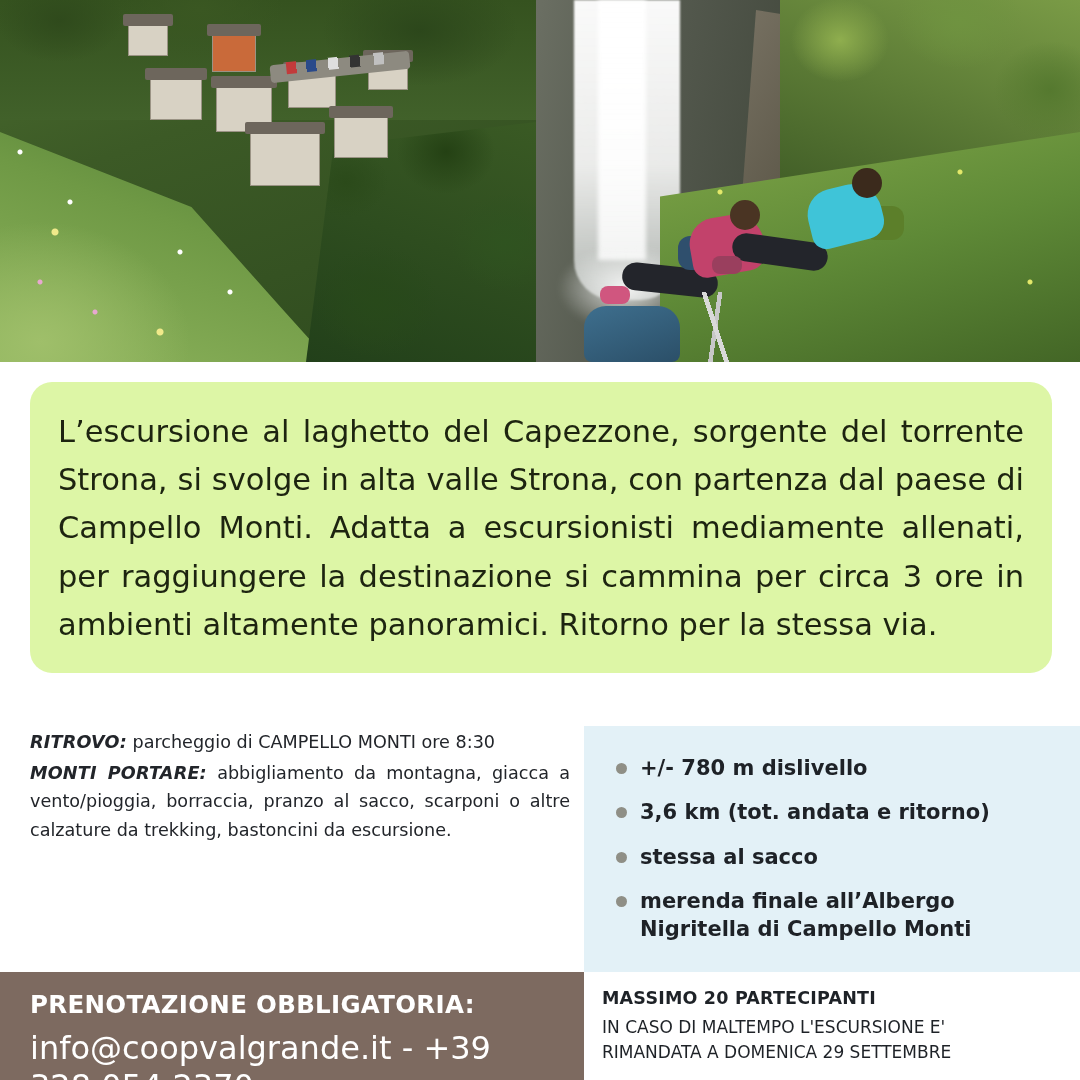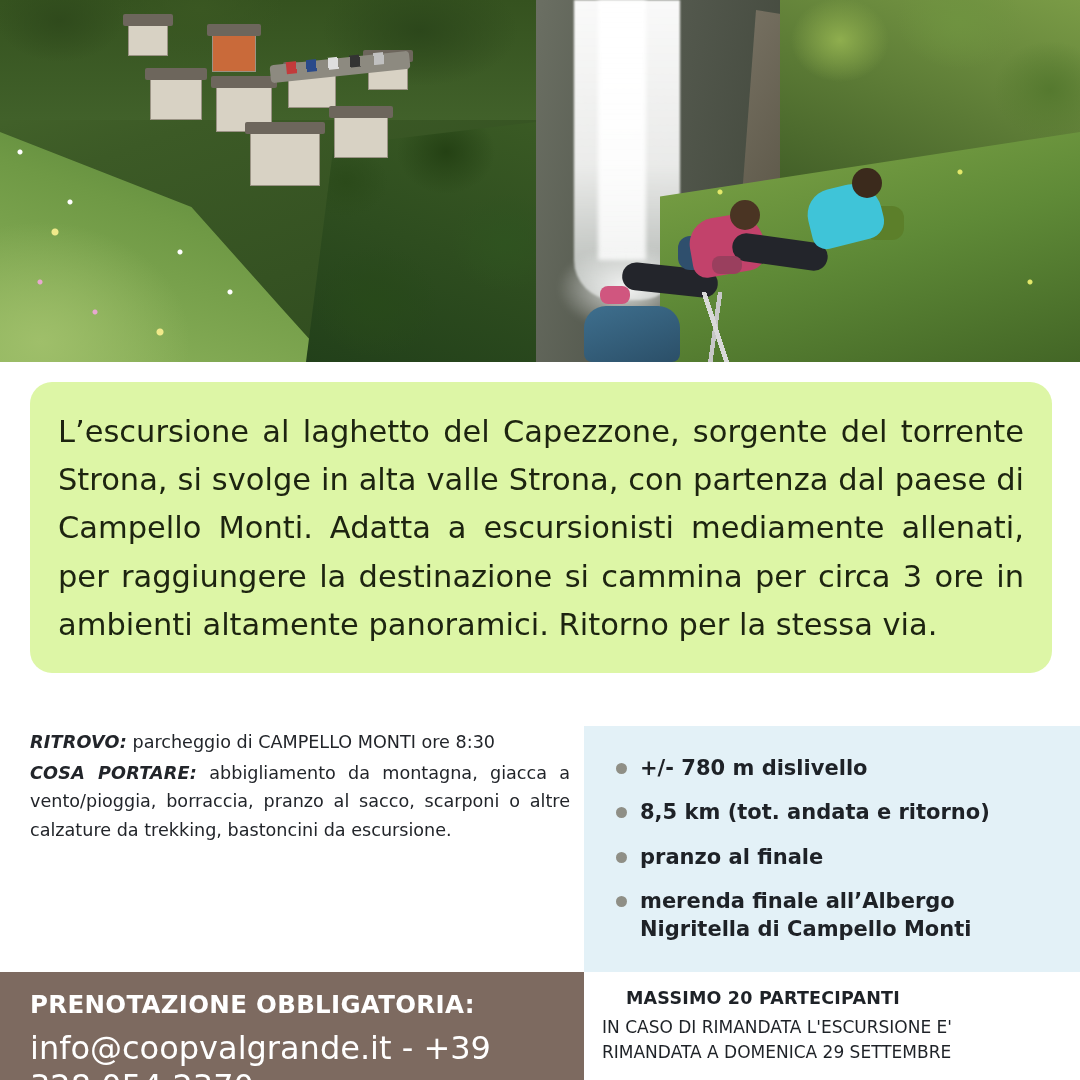--- a/index.html
+++ b/index.html
@@ -290,21 +290,20 @@
     background: #ffffff;
     padding: 16px 20px 0 18px;
     color: #1e2227;
   }
   .footer-right .fr-title {
     font-size: 17.5px;
     font-weight: 700;
     letter-spacing: .2px;
     margin-bottom: 7px;
     font-family: "DejaVu Sans", sans-serif;
-    margin-left: 24px;
   }
   .footer-right .fr-line {
     font-size: 17px;
     line-height: 1.45;
     font-family: "DejaVu Sans", sans-serif;
   }
 </style>
 </head>
 <body>
 
@@ -361,37 +360,37 @@
 
   <div class="intro">
     <p>L’escursione al laghetto del Capezzone, sorgente del torrente Strona, si svolge in alta valle Strona, con partenza dal paese di Campello Monti. Adatta a escursionisti mediamente allenati, per raggiungere la destinazione si cammina per circa 3 ore in ambienti altamente panoramici. Ritorno per la stessa via.</p>
   </div>
 
   <div class="details">
     <p>
       <b>RITROVO:</b><span> parcheggio di CAMPELLO MONTI ore 8:30</span>
     </p>
     <p>
-      <b>COSA PORTARE:</b><span> abbigliamento da montagna, giacca a vento/pioggia, borraccia, pranzo al sacco, scarponi o altre calzature da trekking, bastoncini da escursione.</span>
+      <b>MONTI PORTARE:</b><span> abbigliamento da montagna, giacca a vento/pioggia, borraccia, pranzo al sacco, scarponi o altre calzature da trekking, bastoncini da escursione.</span>
     </p>
   </div>
 
   <div class="bullets">
     <ul>
       <li>+/- 780 m dislivello</li>
-      <li>8,5 km (tot. andata e ritorno)</li>
-      <li>pranzo al finale</li>
+      <li>3,6 km (tot. andata e ritorno)</li>
+      <li>stessa al sacco</li>
       <li>merenda finale all’Albergo Nigritella di Campello Monti</li>
     </ul>
   </div>
 
   <div class="footer-left">
     <div class="fl-title">PRENOTAZIONE OBBLIGATORIA:</div>
     <div class="fl-contact">info@coopvalgrande.it - +39 328 054 2370</div>
   </div>
 
   <div class="footer-right">
     <div class="fr-title">MASSIMO 20 PARTECIPANTI</div>
-    <div class="fr-line">IN CASO DI RIMANDATA L'ESCURSIONE E'</div>
+    <div class="fr-line">IN CASO DI MALTEMPO L'ESCURSIONE E'</div>
     <div class="fr-line">RIMANDATA A DOMENICA 29 SETTEMBRE</div>
   </div>
 
 </div>
 
 </body></html>

